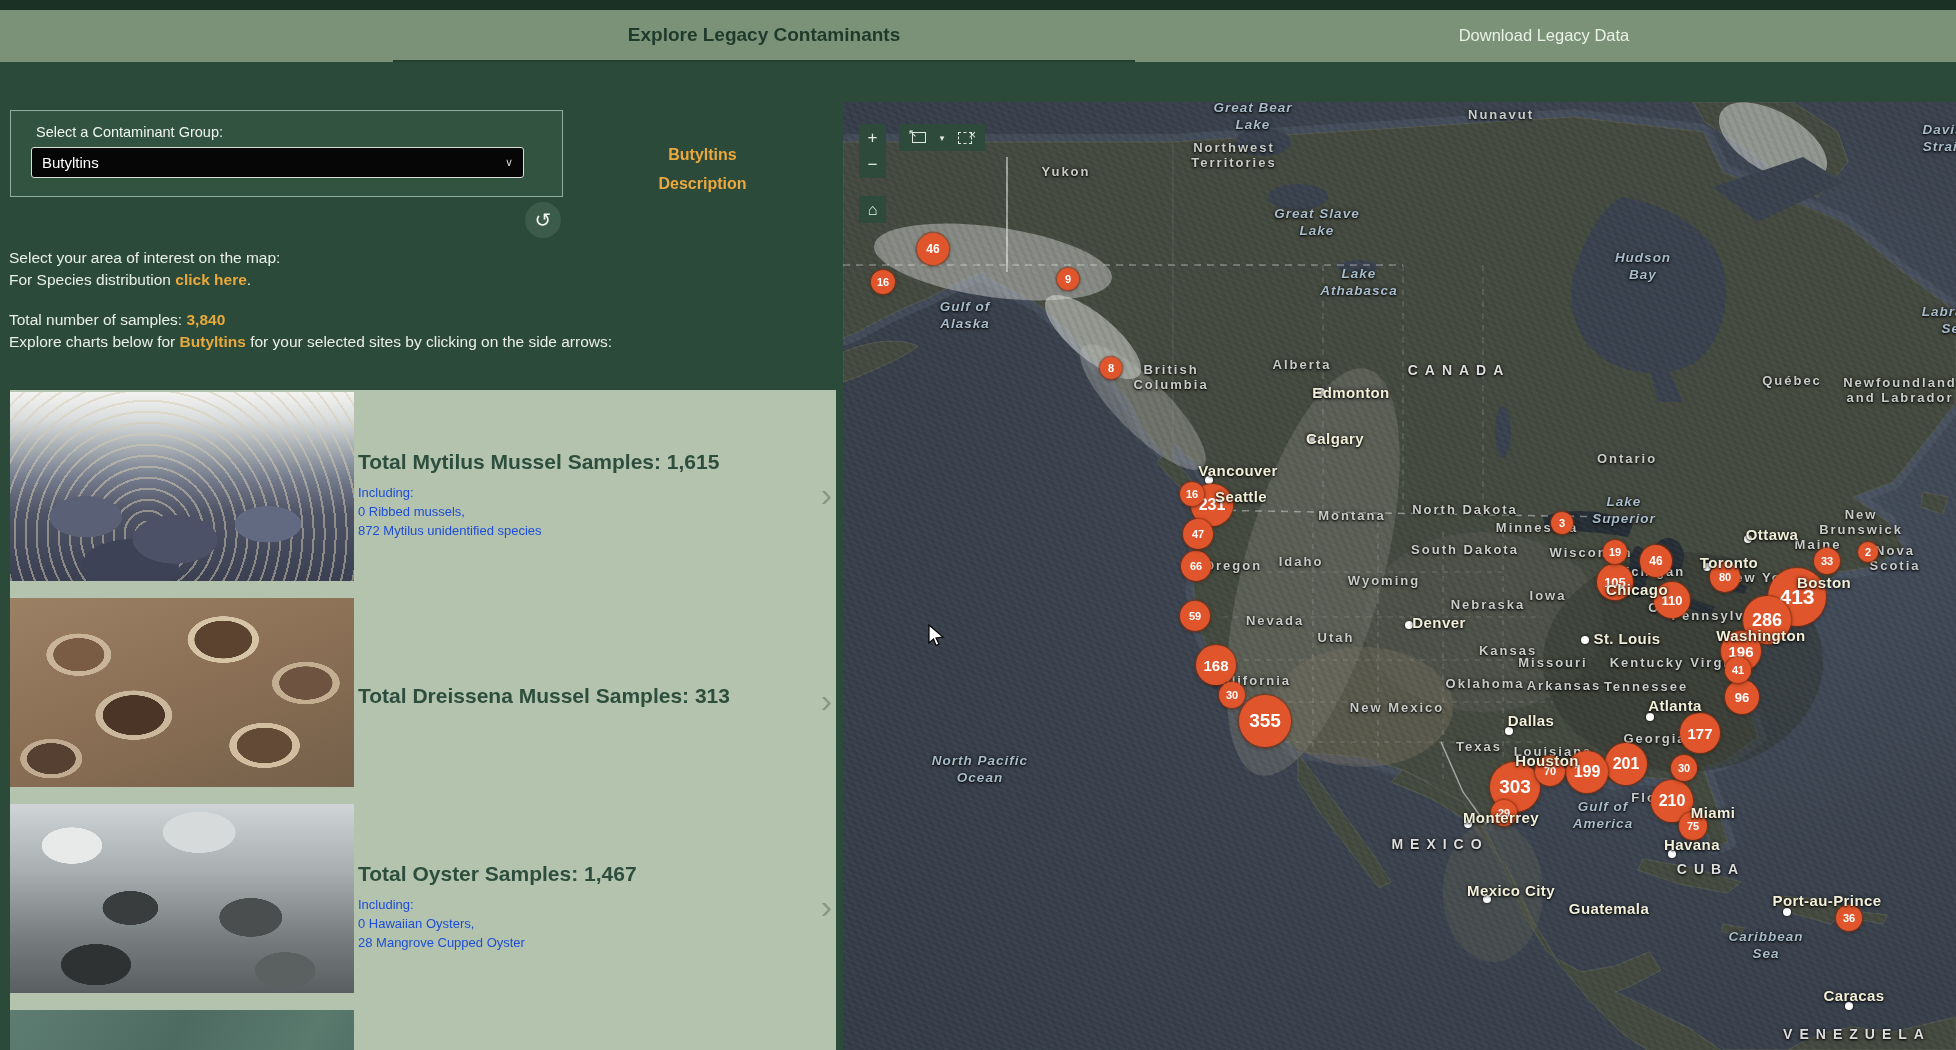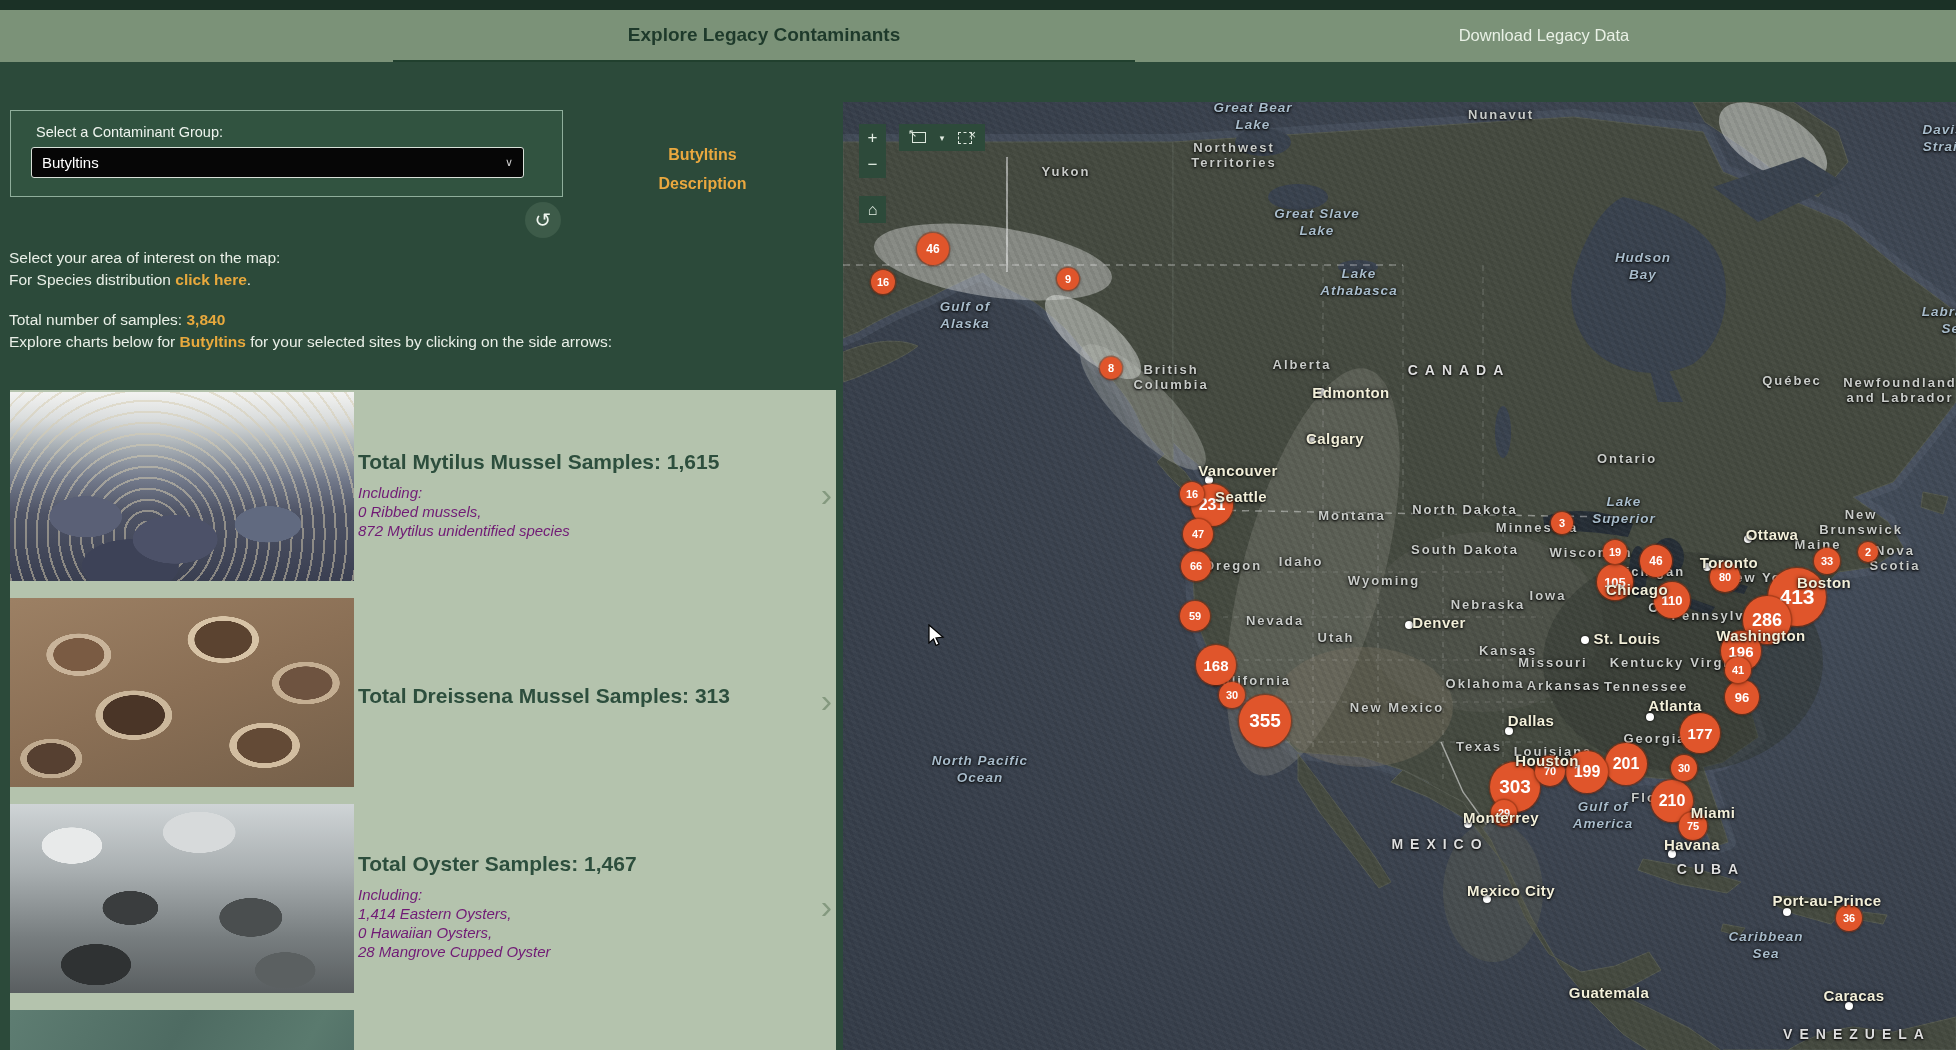--- a/index.html
+++ b/index.html
@@ -35,21 +35,21 @@
 
   .ptext{position:absolute;color:#e9efe7;font-size:15.5px;line-height:22px;}
   .orange{color:#e8a93d;font-weight:bold;}
 
   
   .card{position:absolute;left:10px;width:826px;height:209px;background:#b4c3ad;}
   .card-img{position:absolute;left:0;top:2px;width:344px;height:189px;}
   .card-body{position:absolute;left:348px;top:0;width:440px;height:100%;display:flex;
       flex-direction:column;justify-content:center;}
   .card-title{color:#2d4e3d;font-weight:bold;font-size:21px;margin-bottom:9px;}
-  .card-details{color:#701a75;font-size:15px;line-height:19px;font-style:italic;}
+  .card-details{color:#1d4ed8;font-size:13px;line-height:19px;}
   .card-chevron{position:absolute;right:4px;top:0;height:100%;display:flex;align-items:center;
       color:#84997f;font-size:34px;cursor:pointer;}
 
   .img-mussels-on-rock{background:
       radial-gradient(60px 34px at 22% 66%,#5a6076 0 60%,transparent 61%),
       radial-gradient(70px 40px at 48% 78%,#4c5168 0 60%,transparent 61%),
       radial-gradient(55px 30px at 75% 70%,#616a80 0 60%,transparent 61%),
       radial-gradient(80px 44px at 35% 92%,#3d4257 0 60%,transparent 61%),
       repeating-radial-gradient(circle at 40% 75%,rgba(214,204,176,.5) 0 2px,transparent 2px 11px),
       linear-gradient(180deg,#f3f3f1 0%,#dadddd 14%,#abb2b7 28%,#737a8b 46%,#4e5365 64%,#3a3f51 100%);}
@@ -167,21 +167,20 @@
             <div class="card-title">Total Dreissena Mussel Samples: 313</div>
           </div>
           <div class="card-chevron">›</div>
         </div>
         <div class="card" style="top: 740px;">
           <div class="card-img img-oyster-bed"></div>
           <div class="card-body">
             <div class="card-title">Total Oyster Samples: 1,467</div>
             <div class="card-details">
               <div>Including:</div>
-              <div>1,414 Eastern Oysters,</div>
               <div>0 Hawaiian Oysters,</div>
               <div>28 Mangrove Cupped Oyster</div>
             </div>
           </div>
           <div class="card-chevron">›</div>
         </div>
         <div class="card" style="top: 946px;">
           <div class="card-img img-water"></div>
           <div class="card-body"></div>
         </div>
@@ -394,21 +393,21 @@
           <div class="mlabel city" style="left: 918px; top: 533px;">Washington</div>
           <div class="mlabel city" style="left: 832px; top: 603px;">Atlanta</div>
           <div class="mlabel city" style="left: 688px; top: 618px;">Dallas</div>
           <div class="mlabel city" style="left: 704px; top: 658px;">Houston</div>
           <div class="mlabel city" style="left: 658px; top: 715px;">Monterrey</div>
           <div class="mlabel city" style="left: 668px; top: 788px;">Mexico City</div>
           <div class="mlabel city" style="left: 849px; top: 742px;">Havana</div>
           <div class="mlabel city" style="left: 870px; top: 710px;">Miami</div>
           <div class="mlabel city" style="left: 984px; top: 798px;">Port-au-Prince</div>
           <div class="mlabel city" style="left: 1011px; top: 893px;">Caracas</div>
-          <div class="mlabel city" style="left: 766px; top: 890px; text-align: right;">Guatemala</div>
+          <div class="mlabel city" style="left: 766px; top: 806px; text-align: right;">Guatemala</div>
         </div>
 
       <div class="mapbtn zoomstrip">
         <div>+</div>
         <div>−</div>
       </div>
       <div class="mapbtn homebtn">
         <span>⌂</span>
       </div>
       <div class="mapbtn toolstrip">

